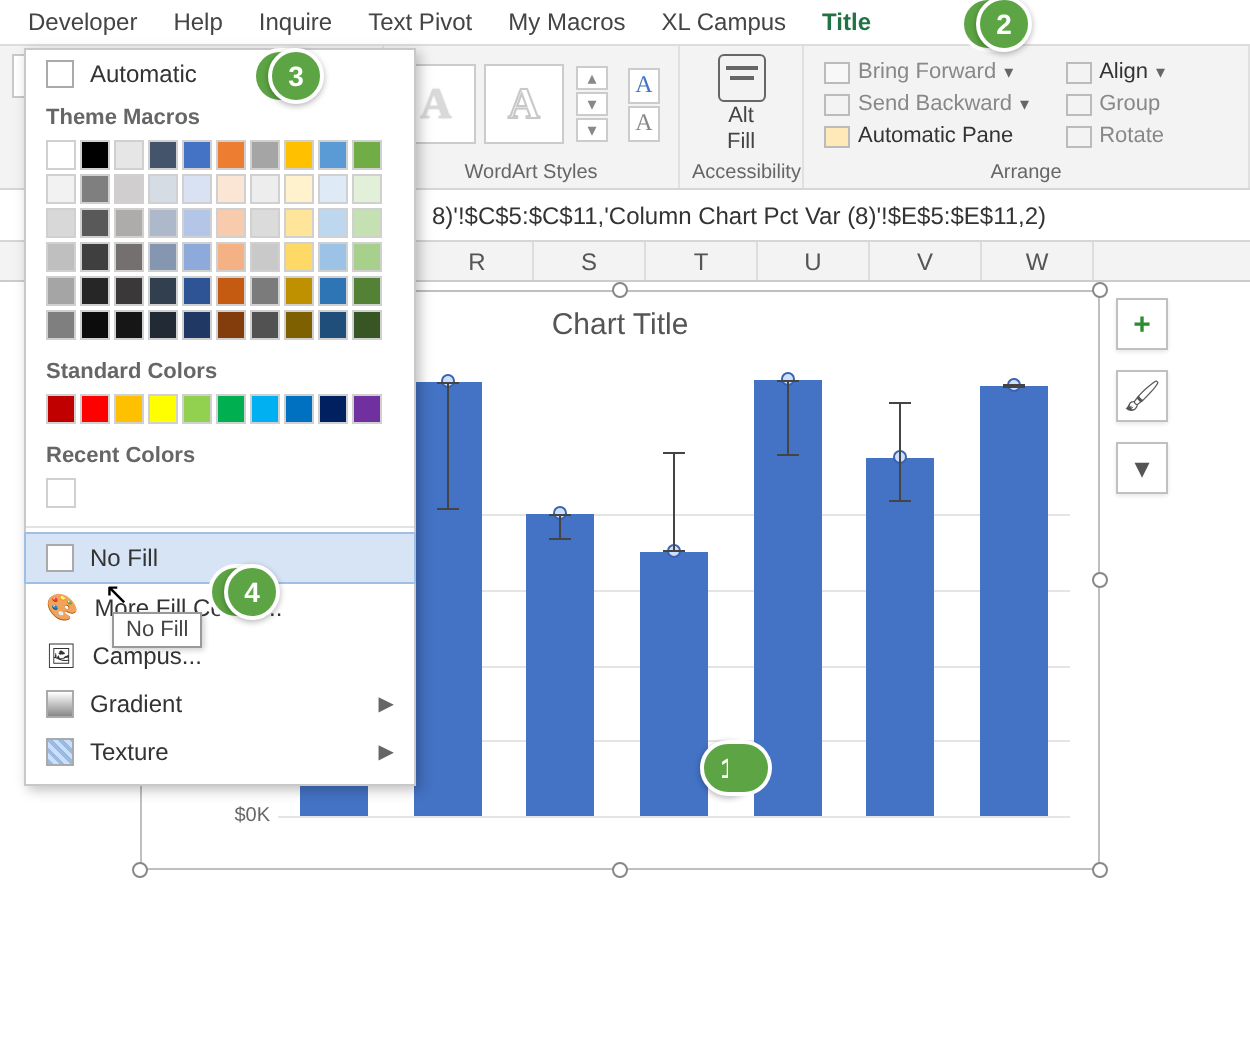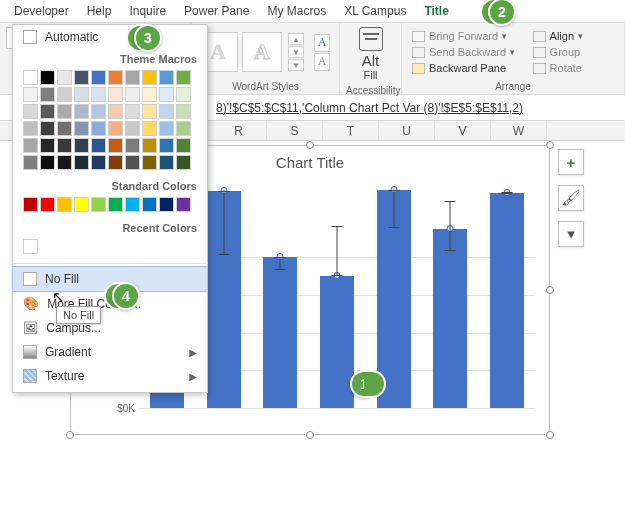--- a/index.html
+++ b/index.html
@@ -30,21 +30,21 @@
   .alt-text .icon::before{content:"";width:16px;height:2px;background:#666;position:absolute;top:5px;}
   .alt-text .icon::after{content:"";width:12px;height:2px;background:#666;position:absolute;top:10px;}
   
   .arr-btn { display:flex; align-items:center; gap:4px; padding:1px 4px; color:#888; font-size:11px; white-space:nowrap;}
   .arr-btn .sw{width:13px;height:11px;border:1px solid #bbb;}
   .arr-btn.enabled{color:#333;}
   .arr-col{display:flex;flex-direction:column;gap:2px;}
   
   
   .formula-row { height: 26px; display: flex; align-items: center; padding: 0 6px; border-bottom: 1px solid #d6d6d6; font-size: 12px; }
-  .formula-row .cell { white-space: nowrap; overflow:hidden; padding-left: 210px; color:#333;text-decoration:underline;}
+  .formula-row .cell { white-space: nowrap; overflow:hidden; padding-left: 210px; color:#333;}
   
   
   .col-headers { display:flex; height:20px; border-bottom:1px solid #ccc; background:#f3f3f3; padding-left:211px;}
   .col-headers div{ width:56px; text-align:center; border-right:1px solid #ddd; color:#555; font-size:12px; line-height:20px;}
   
   
   .sheet { position: relative; height: 360px; background: #fff; }
   .chart-frame { position:absolute; left:70px; top:4px; width:480px; height:290px; border:1px solid #bfbfbf; background:#fff; }
   .chart-frame .handle{position:absolute;width:8px;height:8px;background:#fff;border:1px solid #888;border-radius:50%;}
   .h-tl{top:-5px;left:-5px;} .h-tr{top:-5px;right:-5px;} .h-bl{bottom:-5px;left:-5px;} .h-br{bottom:-5px;right:-5px;}
@@ -61,21 +61,21 @@
   .errbar{position:absolute;left:50%;transform:translateX(-50%);width:1px;background:#444;}
   .errbar::before,.errbar::after{content:"";position:absolute;left:-5px;width:11px;height:1px;background:#444;}
   .errbar::before{top:0;} .errbar::after{bottom:0;}
   .xlabels{position:absolute;left:68px;right:14px;bottom:6px;display:flex;justify-content:space-around;font-size:10px;color:#555;}
   
   
   .side-btns{position:absolute; left:558px; top:8px; display:flex; flex-direction:column; gap:10px;}
   .side-btn{width:26px;height:26px;border:1px solid #c0c0c0;background:#fff;display:flex;align-items:center;justify-content:center;color:#555;font-size:15px;box-shadow:0 1px 2px rgba(0,0,0,.1);}
   
   
-  .dropdown{ position:absolute; left:12px; top:24px; width:196px; background:#fff; border:1px solid #c8c8c8; box-shadow:2px 2px 6px rgba(0,0,0,.25); z-index:20; padding-bottom:4px;text-align:right;}
+  .dropdown{ position:absolute; left:12px; top:24px; width:196px; background:#fff; border:1px solid #c8c8c8; box-shadow:2px 2px 6px rgba(0,0,0,.25); z-index:20; padding-bottom:4px;}
   .dd-row{display:flex;align-items:center;gap:8px;padding:5px 10px;font-size:12px;color:#333;}
   .dd-row.hover{background:#d6e4f5;border:1px solid #9fbfe3;margin:-1px;}
   .dd-row .sw{width:14px;height:14px;border:1px solid #aaa;background:#fff;}
   .dd-row .arrow{margin-left:auto;color:#666;font-size:10px;}
   .dd-head{padding:4px 10px 2px;font-size:11px;color:#666;font-weight:600;}
   .dd-sep{height:1px;background:#e2e2e2;margin:3px 0;}
   .swatch-grid{display:grid;grid-template-columns:repeat(10,15px);gap:2px;padding:3px 10px 6px;}
   .swatch-grid div{width:15px;height:15px;border:1px solid #d0d0d0;}
   .tooltip{position:absolute;left:44px;top:268px;background:#fff;border:1px solid #999;padding:2px 6px;font-size:11px;box-shadow:1px 1px 3px rgba(0,0,0,.2);z-index:30;}
   .cursor{position:absolute;left:40px;top:254px;z-index:31;font-size:15px;color:#000;pointer-events:none;}
@@ -87,21 +87,21 @@
   .badge.left .tail{border-radius:14px 0 0 14px;margin-left:0;margin-right:-14px;border:2px solid #fff;border-right:none;}
   .badge.left{flex-direction:row;}
 </style>
 </head>
 <body>
 
 <div class="tabs">
   <span class="tab">Developer</span>
   <span class="tab">Help</span>
   <span class="tab">Inquire</span>
-  <span class="tab">Power Pane</span>
+  <span class="tab">Text Pivot</span>
   <span class="tab">My Macros</span>
   <span class="tab">XL Campus</span>
   <span class="tab active">Title</span>
 </div>
 
 <div class="ribbon">
   <div class="rgroup" style="width:192px;">
     <div class="rgroup-body" style="align-items:flex-start;padding-top:2px;">
       <div class="shapefill-btn">
         <span class="bucket"></span>
@@ -123,42 +123,42 @@
         <span style="height:18px;font-family:Georgia;font-size:12px;color:#4472C4;">A</span>
         <span style="height:18px;font-family:Georgia;font-size:12px;">A</span>
       </div>
     </div>
     <div class="rgroup-label">WordArt Styles</div>
   </div>
   <div class="rgroup" style="width:62px;">
     <div class="rgroup-body" style="justify-content:center;">
       <div class="alt-text">
         <div class="icon"></div>
-        <span style="font-size:15px;line-height:1;">Alt</span>
+        <span style="font-size:11px;line-height:1;">Alt</span>
         <span style="font-size:11px;line-height:1;">Fill</span>
       </div>
     </div>
     <div class="rgroup-label">Accessibility</div>
   </div>
   <div class="rgroup" style="flex:1;">
     <div class="rgroup-body">
       <div class="arr-col">
         <div class="arr-btn">
             <span class="sw" style="background:#f8f8f8;"></span>
             <span>Bring Forward</span>
             <span class="caret">▾</span>
           </div>
         <div class="arr-btn">
             <span class="sw"></span>
             <span>Send Backward</span>
             <span class="caret">▾</span>
           </div>
         <div class="arr-btn enabled">
             <span class="sw" style="background:#ffe9b8;"></span>
-            <span>Backward Pane</span>
+            <span>Automatic Pane</span>
           </div>
       </div>
       <div class="arr-col" style="margin-left:6px;">
         <div class="arr-btn enabled">
             <span class="sw"></span>
             <span>Align</span>
             <span class="caret">▾</span>
           </div>
         <div class="arr-btn">
             <span class="sw"></span>

